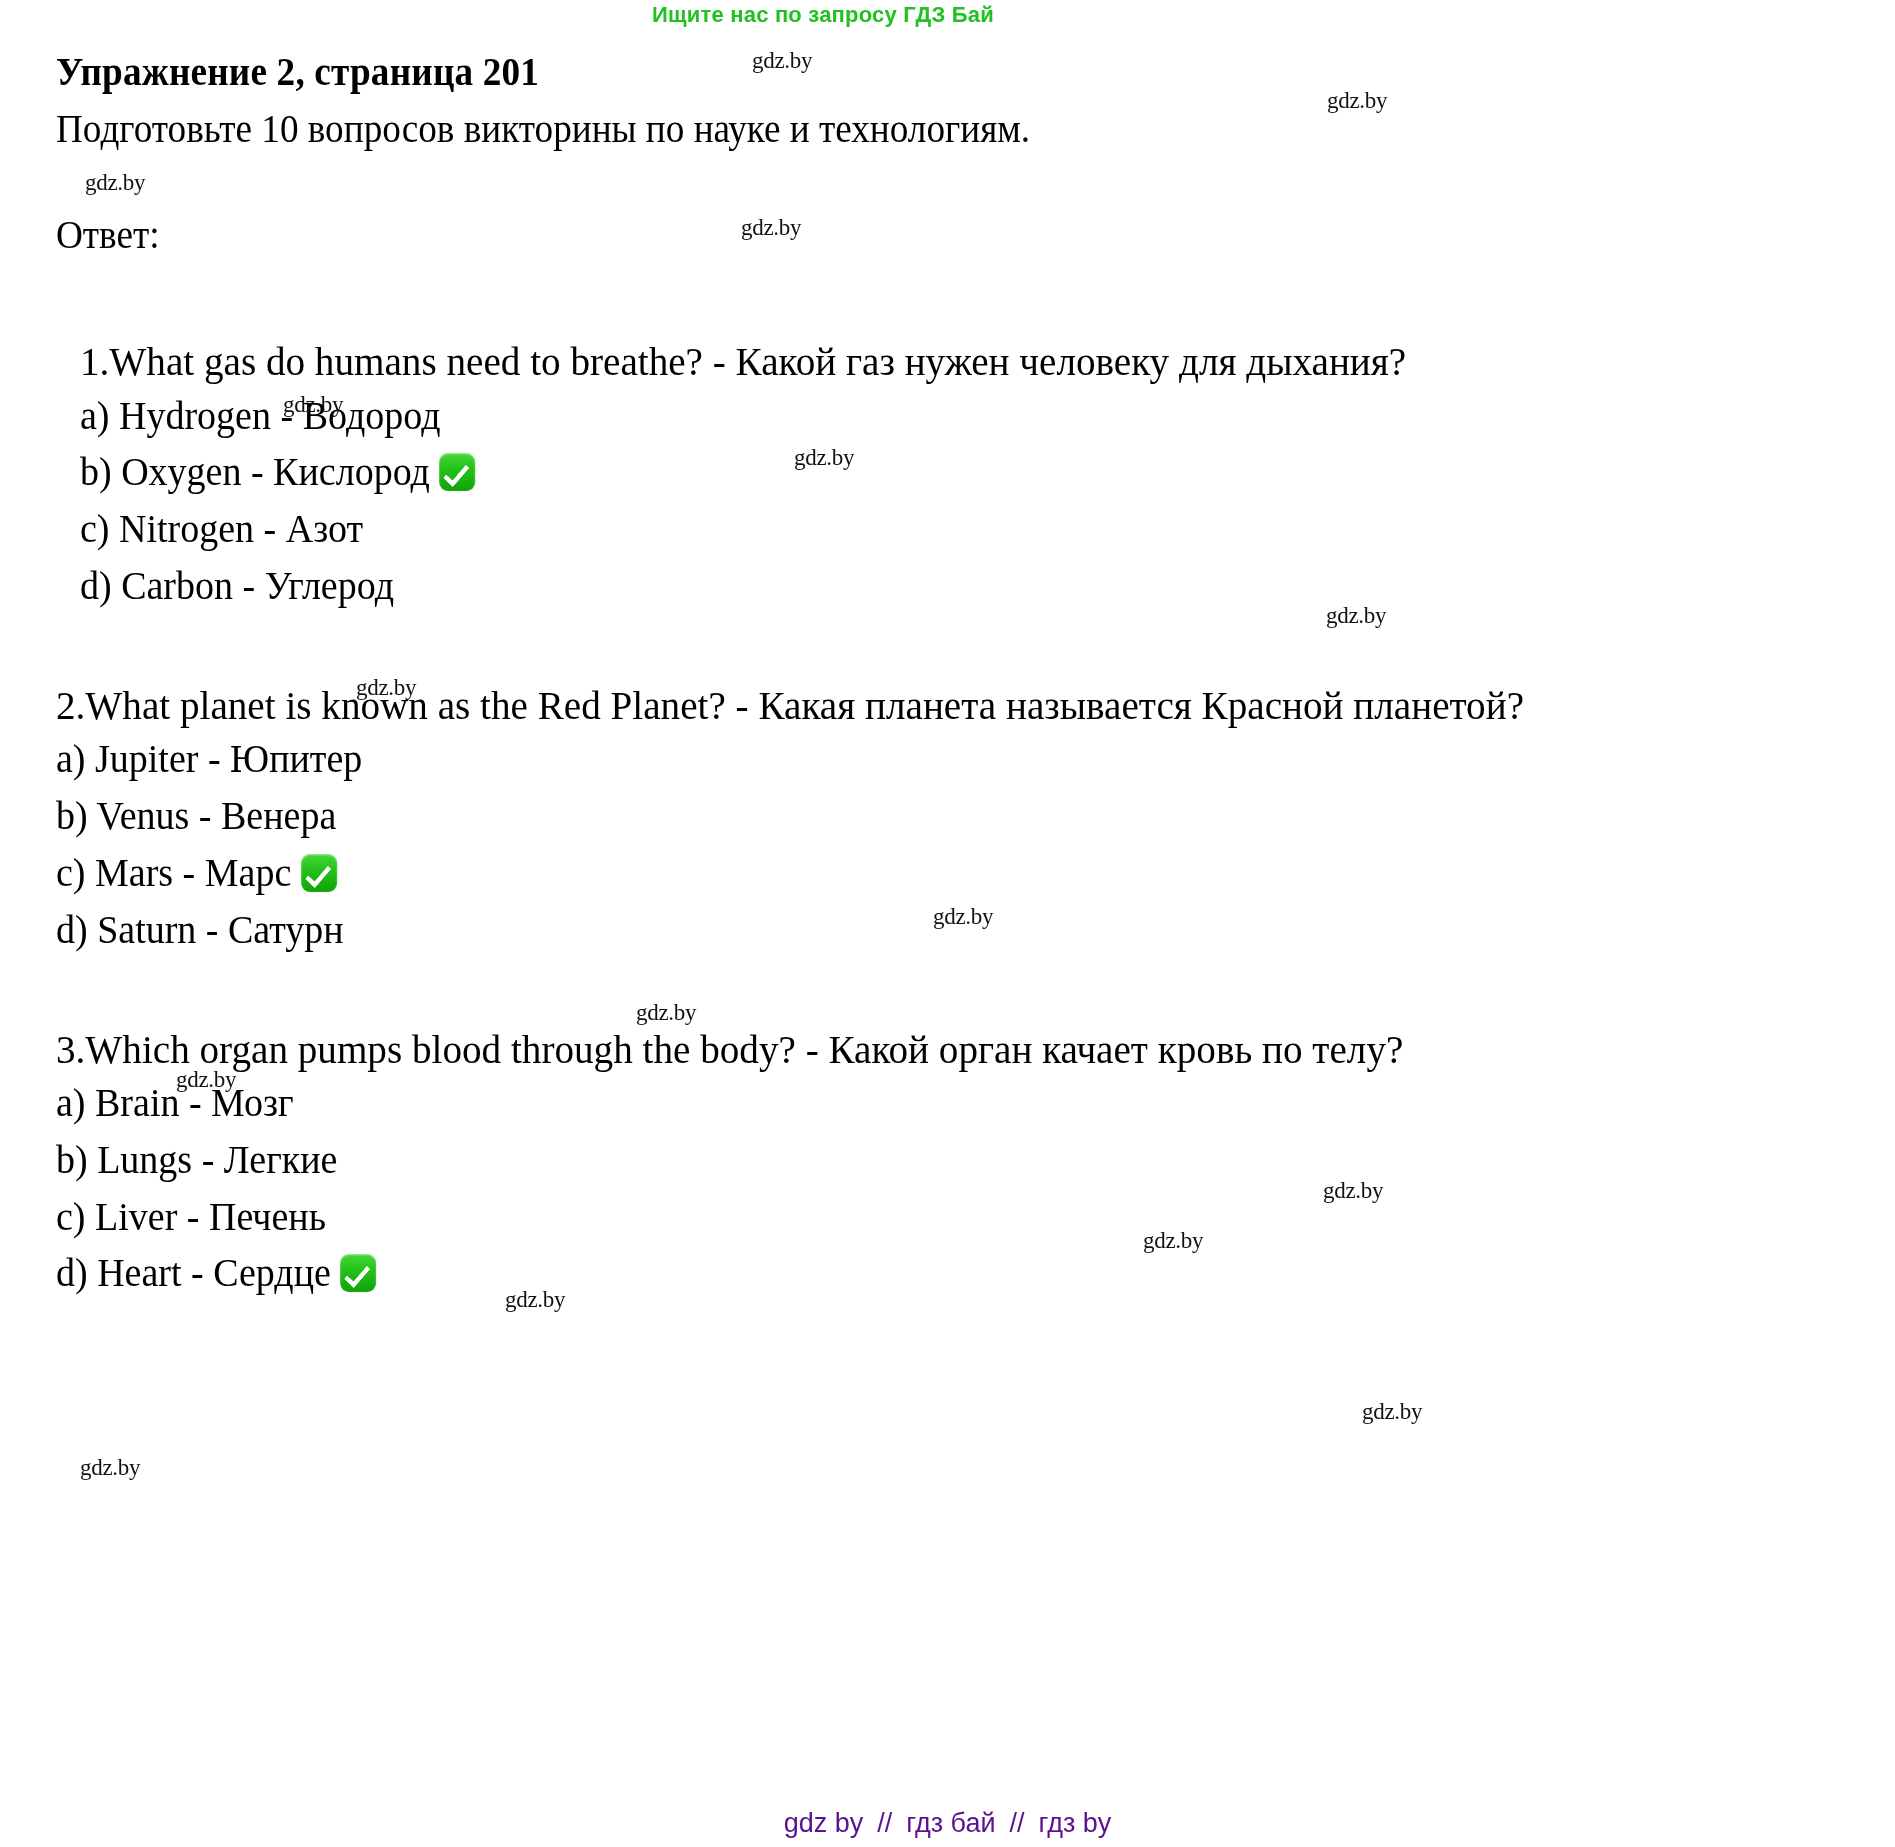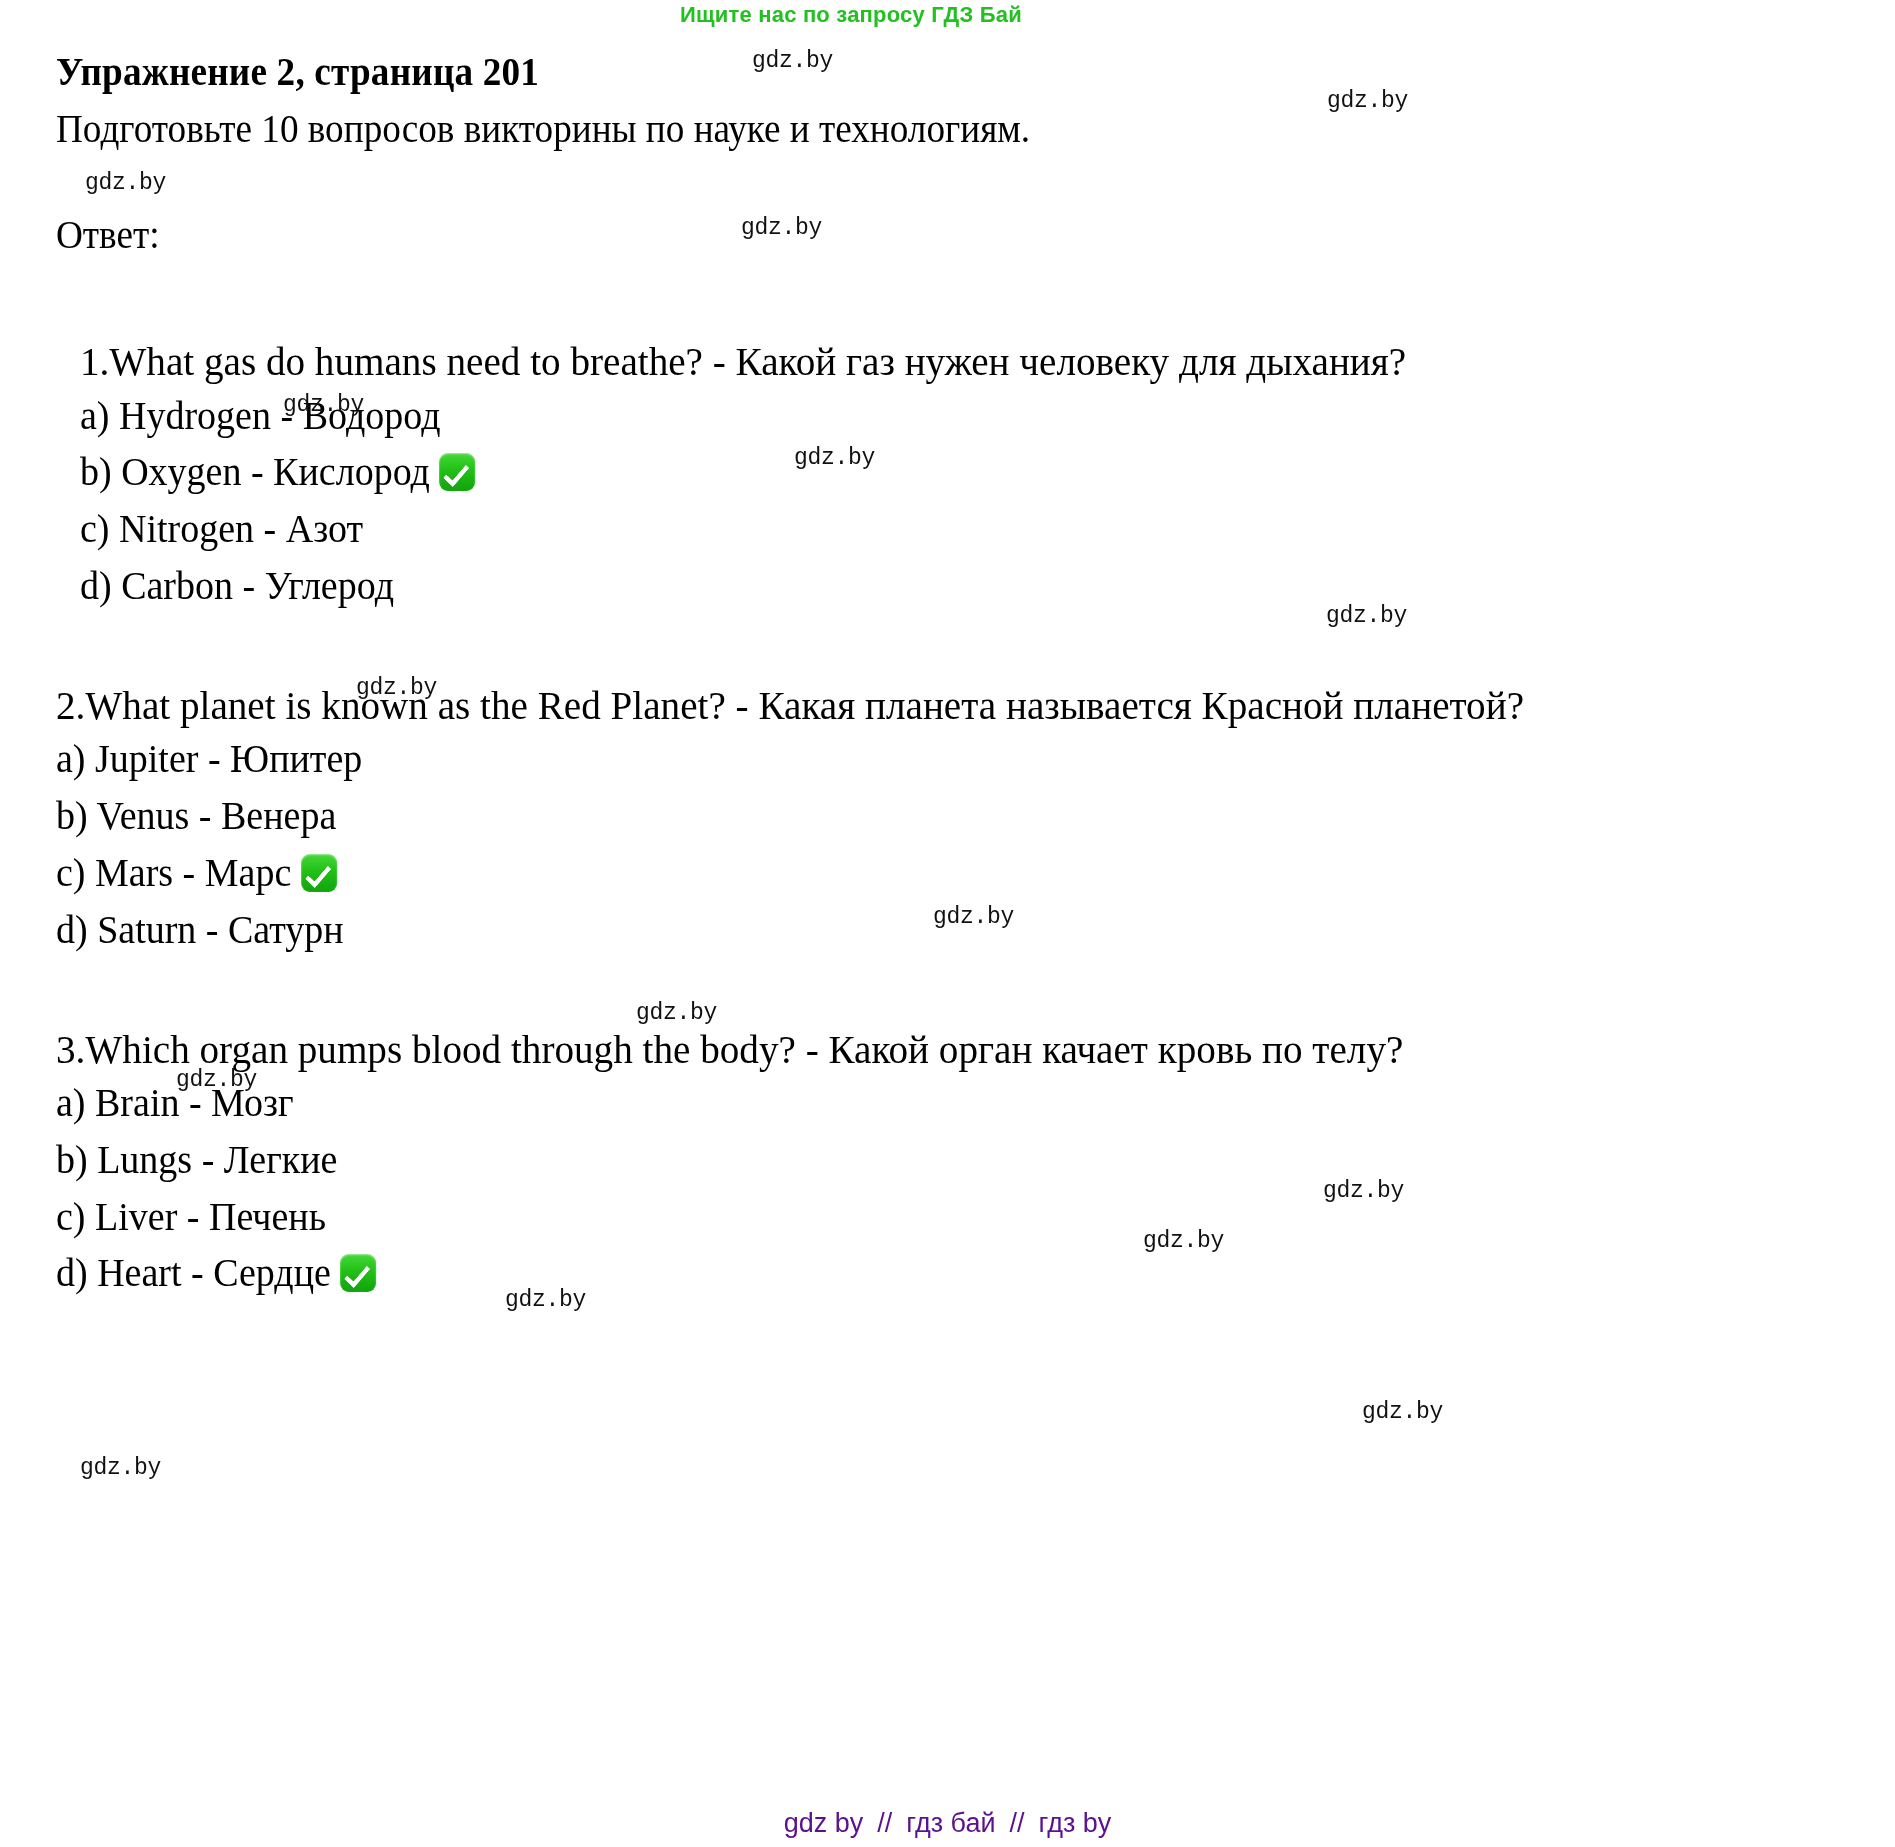--- a/index.html
+++ b/index.html
@@ -24,21 +24,20 @@
     top: 2px;
     left: 0;
     width: 1646px;
     text-align: center;
     font-family: "Liberation Sans", sans-serif;
     font-weight: bold;
     font-size: 22px;
     letter-spacing: 0.2px;
     color: #22c021;
     white-space: nowrap;
-    padding-left: 28px;
   }
 
   
   .content {
     position: absolute;
     left: 56px;
     top: 48px;
     width: 1470px;
   }
 
@@ -117,21 +116,21 @@
     height: 21px;
     border: solid #ffffff;
     border-width: 0 5px 5px 0;
     transform: rotate(42deg);
     border-radius: 1px;
   }
 
   
   .wm {
     position: absolute;
-    font-family: Liberation Mono, monospace;
+    font-family: Liberation Serif, serif;
     font-size: 23px;
     color: #111111;
     white-space: nowrap;
     letter-spacing: -0.3px;
   }
 
   
   .footer {
     position: absolute;
     left: 0;

